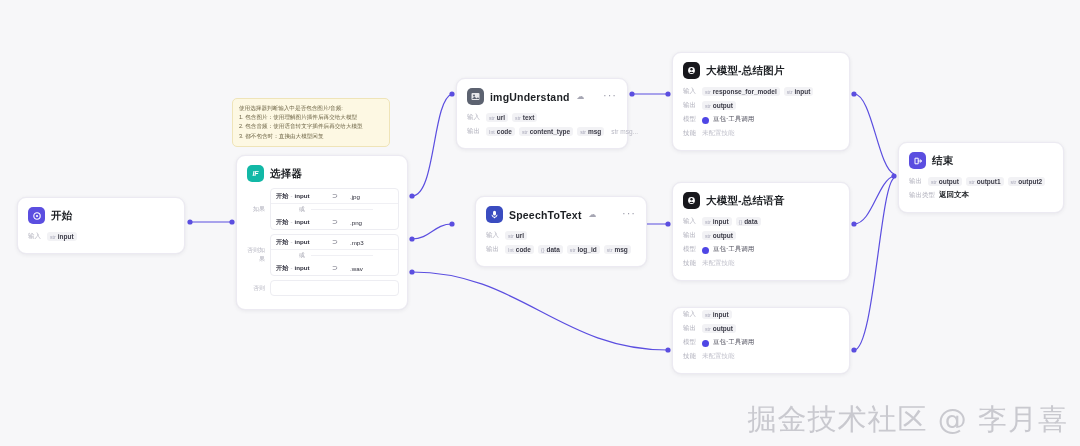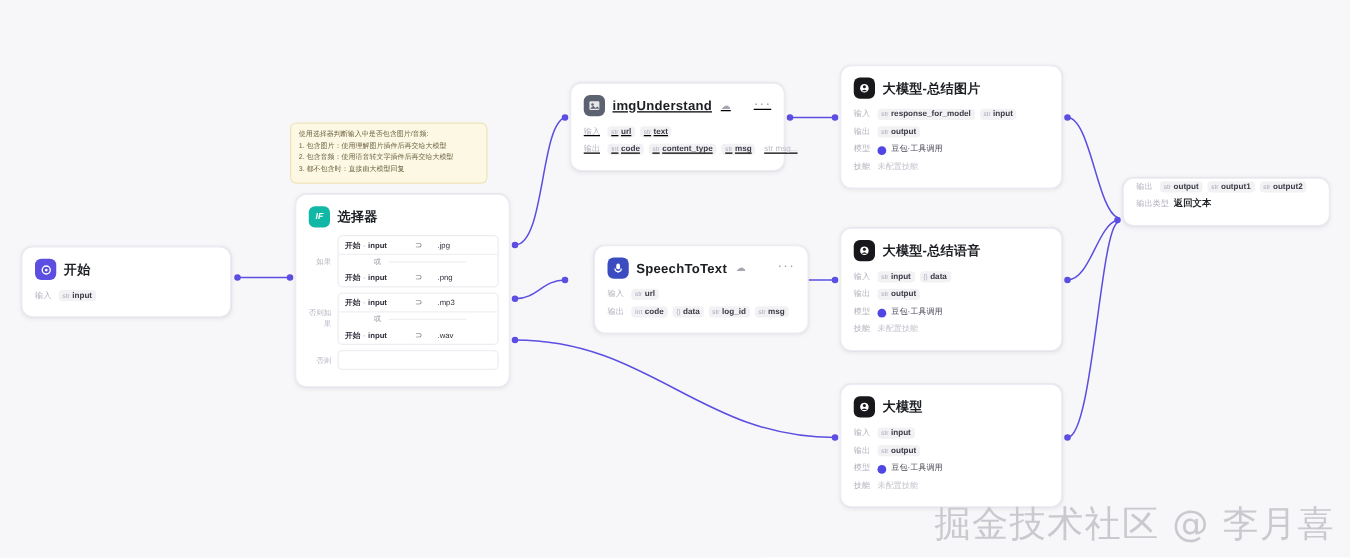--- a/index.html
+++ b/index.html
@@ -204,21 +204,21 @@
   .cond-sep .line {
     display: inline-block;
     width: 62px;
     border-top: 1px solid #f0f0f4;
     vertical-align: middle;
     margin-left: 6px;
   }
   .sel-empty { height: 14px; }
 
   
-  #node-img { left: 456px; top: 66px; width: 172px; text-decoration: underline; }
+  #node-img { left: 456px; top: 78px; width: 172px; }
   #node-stt { left: 475px; top: 196px; width: 172px; }
 
   
   #node-llm-img { left: 672px; top: 52px; width: 178px; }
   #node-llm-aud { left: 672px; top: 182px; width: 178px; }
   #node-llm-plain { left: 672px; top: 307px; width: 178px; }
 
   
   #node-end { left: 898px; top: 142px; width: 166px; }
 
@@ -521,30 +521,20 @@
         <span class="model-name">豆包·工具调用</span>
       </div>
       <div class="row">
         <span class="row-label">技能</span>
         <span class="muted">未配置技能</span>
       </div>
     </div>
   </div>
 
   <div class="node" id="node-llm-plain">
-    <div class="node-head">
-      <span class="node-icon" style="background:#17171c;">
-        <svg width="11" height="11" viewBox="0 0 11 11" aria-hidden="true">
-          <circle cx="5.5" cy="5.5" r="3.4" fill="#fff"></circle>
-          <circle cx="5.5" cy="4.3" r="1.2" fill="#17171c"></circle>
-          <path d="M3.3 8a2.6 2.6 0 0 1 4.4 0z" fill="#17171c"></path>
-        </svg>
-      </span>
-      <span class="node-title">大模型</span>
-    </div>
     <div class="node-body">
       <div class="row">
         <span class="row-label">输入</span>
         <span class="chip">
             <span class="t">str</span>
             <span>input</span>
           </span>
       </div>
       <div class="row">
         <span class="row-label">输出</span>
@@ -559,20 +549,29 @@
         <span class="model-name">豆包·工具调用</span>
       </div>
       <div class="row">
         <span class="row-label">技能</span>
         <span class="muted">未配置技能</span>
       </div>
     </div>
   </div>
 
   <div class="node" id="node-end">
+    <div class="node-head">
+      <span class="node-icon" style="background:#5b4ee0;">
+        <svg width="10" height="10" viewBox="0 0 10 10" aria-hidden="true">
+          <path d="M2 2.2h3.2v5.6H2z" fill="none" stroke="#fff" stroke-width="1"></path>
+          <path d="M5.2 5h3.2M7 3.6L8.6 5 7 6.4" fill="none" stroke="#fff" stroke-width="1" stroke-linecap="round" stroke-linejoin="round"></path>
+        </svg>
+      </span>
+      <span class="node-title">结束</span>
+    </div>
     <div class="node-body">
       <div class="row">
         <span class="row-label">输出</span>
         <span class="chip">
             <span class="t">str</span>
             <span>output</span>
           </span>
         <span class="chip">
             <span class="t">str</span>
             <span>output1</span>

